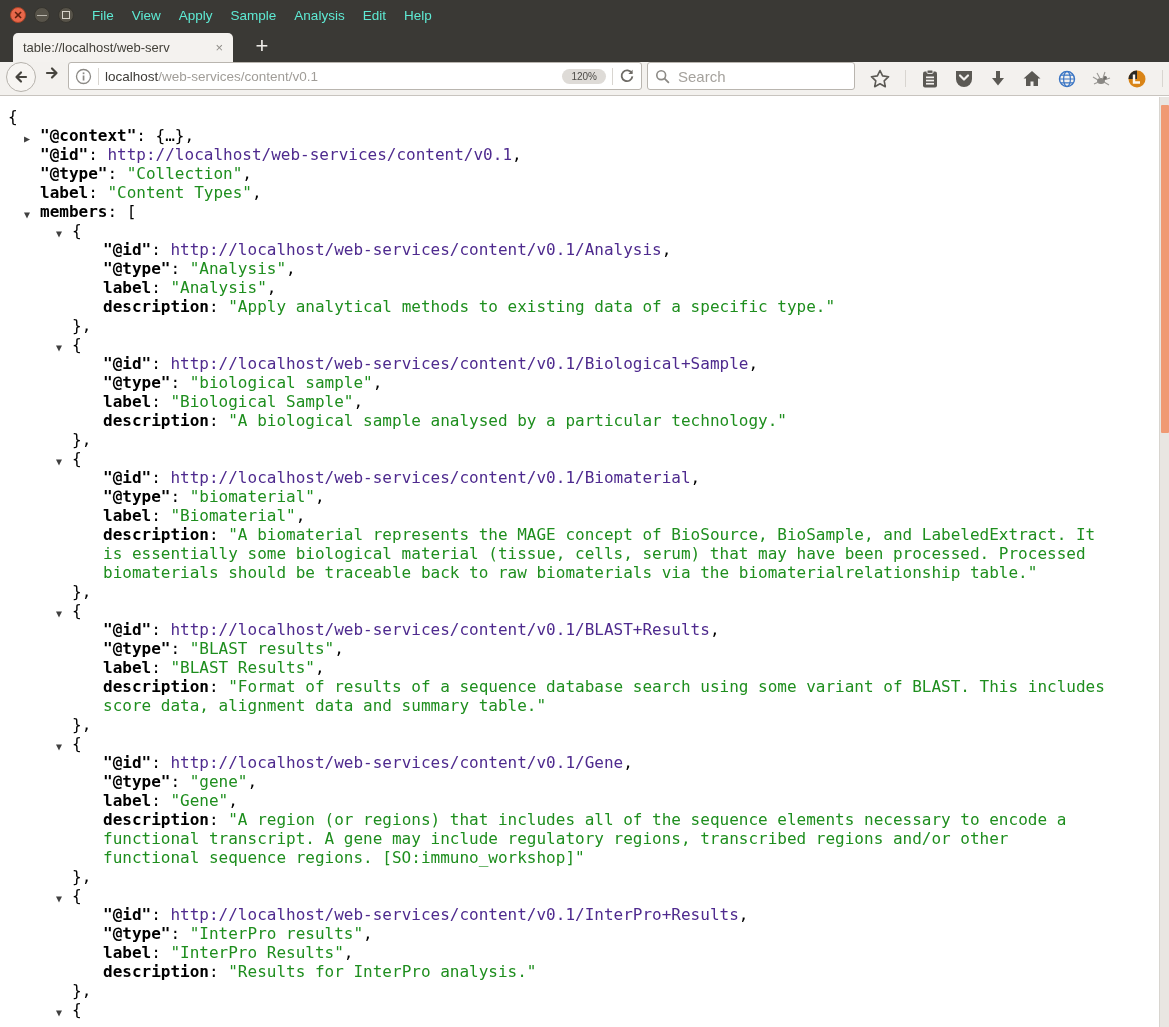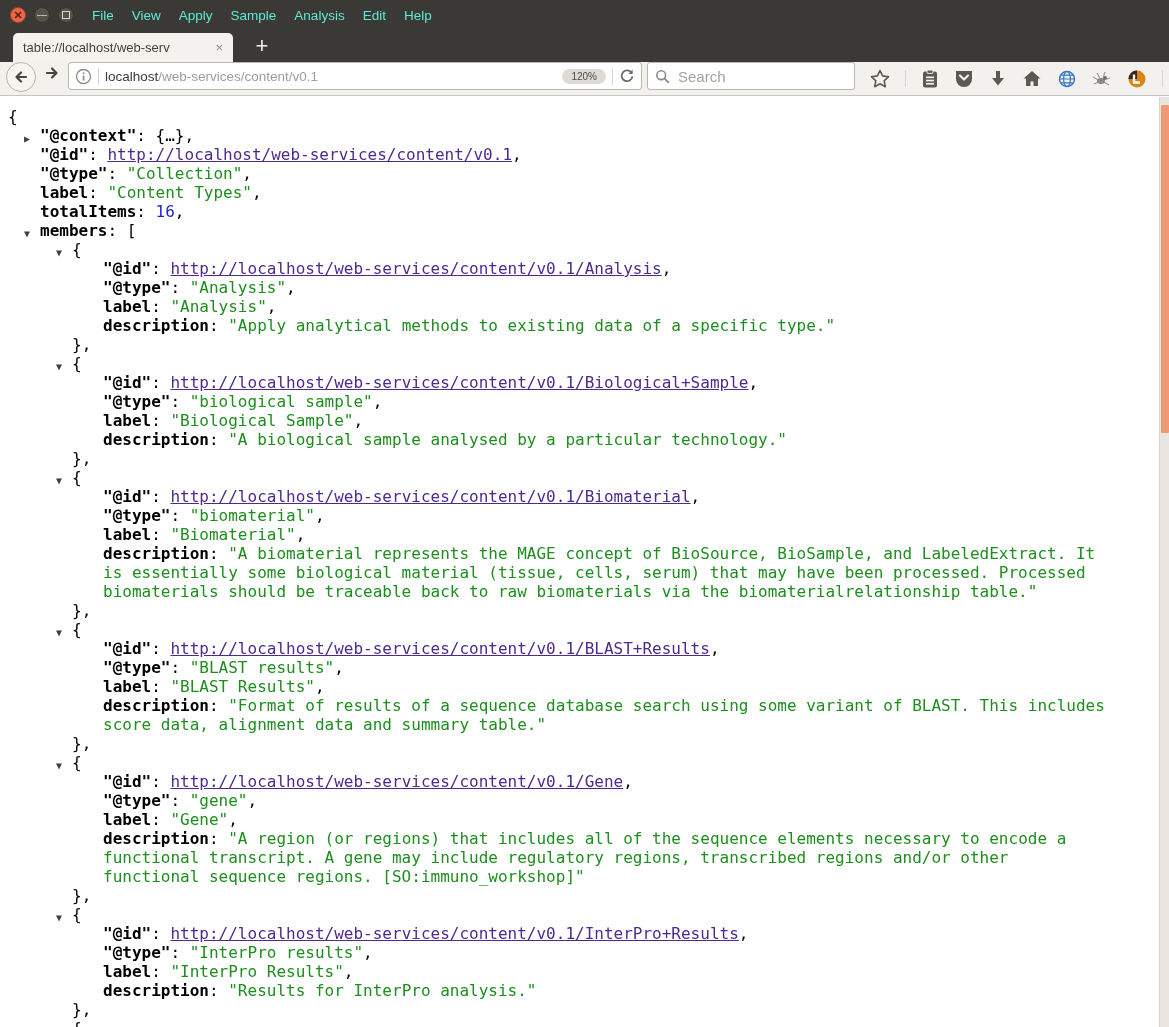--- a/index.html
+++ b/index.html
@@ -56,21 +56,21 @@
   .ind0{padding-left:8px}
   .ind1{padding-left:40px}
   .ind2{padding-left:72px}
   .ind3{padding-left:103px}
   .twisty{position:absolute;font-size:10px;color:#404040;top:3px;cursor:pointer}
   .t1{left:24px}
   .t2{left:56px}
   .key{font-weight:bold}
   .str{color:#1E8E1E}
   .num{color:#2222CC}
-  a.link{color:#4E2A8E;text-decoration:underline;cursor:pointer}
+  a.link{color:#4E2A8E;cursor:pointer}
 
   
   .scrollbar{position:absolute;top:97px;right:0;width:10px;bottom:0;background:#e9e6e2;
              border-left:1px solid #d8d5d0;box-sizing:border-box}
   .thumb{position:absolute;top:8px;left:1px;width:8px;height:328px;background:#f09a74;border-radius:1px}
 </style>
 </head>
 <body>
 
 <div class="window">
@@ -199,21 +199,20 @@
     <div class="line ind0">{</div>
 
     <div class="line ind1"><span class="twisty t1">▶</span><span class="key">"@context"</span><span>: </span><span>{…},</span></div>
 
     <div class="line ind1"><span class="key">"@id"</span><span>: </span><a class="link">http://localhost/web-services/content/v0.1</a><span>,</span></div>
 
     <div class="line ind1"><span class="key">"@type"</span><span>: </span><span class="str">"Collection"</span><span>,</span></div>
 
     <div class="line ind1"><span class="key">label</span><span>: </span><span class="str">"Content Types"</span><span>,</span></div>
 
-    <div class="line ind1"><span class="key">totalItems</span><span>: </span><span class="num">16</span><span>,</span></div>
 
     <div class="line ind1"><span class="twisty t1">▼</span><span class="key">members</span><span>: </span><span>[</span></div>
 
     <div>
         <div class="line ind2"><span class="twisty t2">▼</span><span>{</span></div>
         <div class="line ind3"><span class="key">"@id"</span><span>: </span><a class="link">http://localhost/web-services/content/v0.1/Analysis</a><span>,</span></div>
         <div class="line ind3"><span class="key">"@type"</span><span>: </span><span class="str">"Analysis"</span><span>,</span></div>
         <div class="line ind3"><span class="key">label</span><span>: </span><span class="str">"Analysis"</span><span>,</span></div>
         <div class="line ind3"><span class="key">description</span><span>: </span><span class="str">"Apply analytical methods to existing data of a specific type."</span></div>
         <div class="line ind2">},</div>

